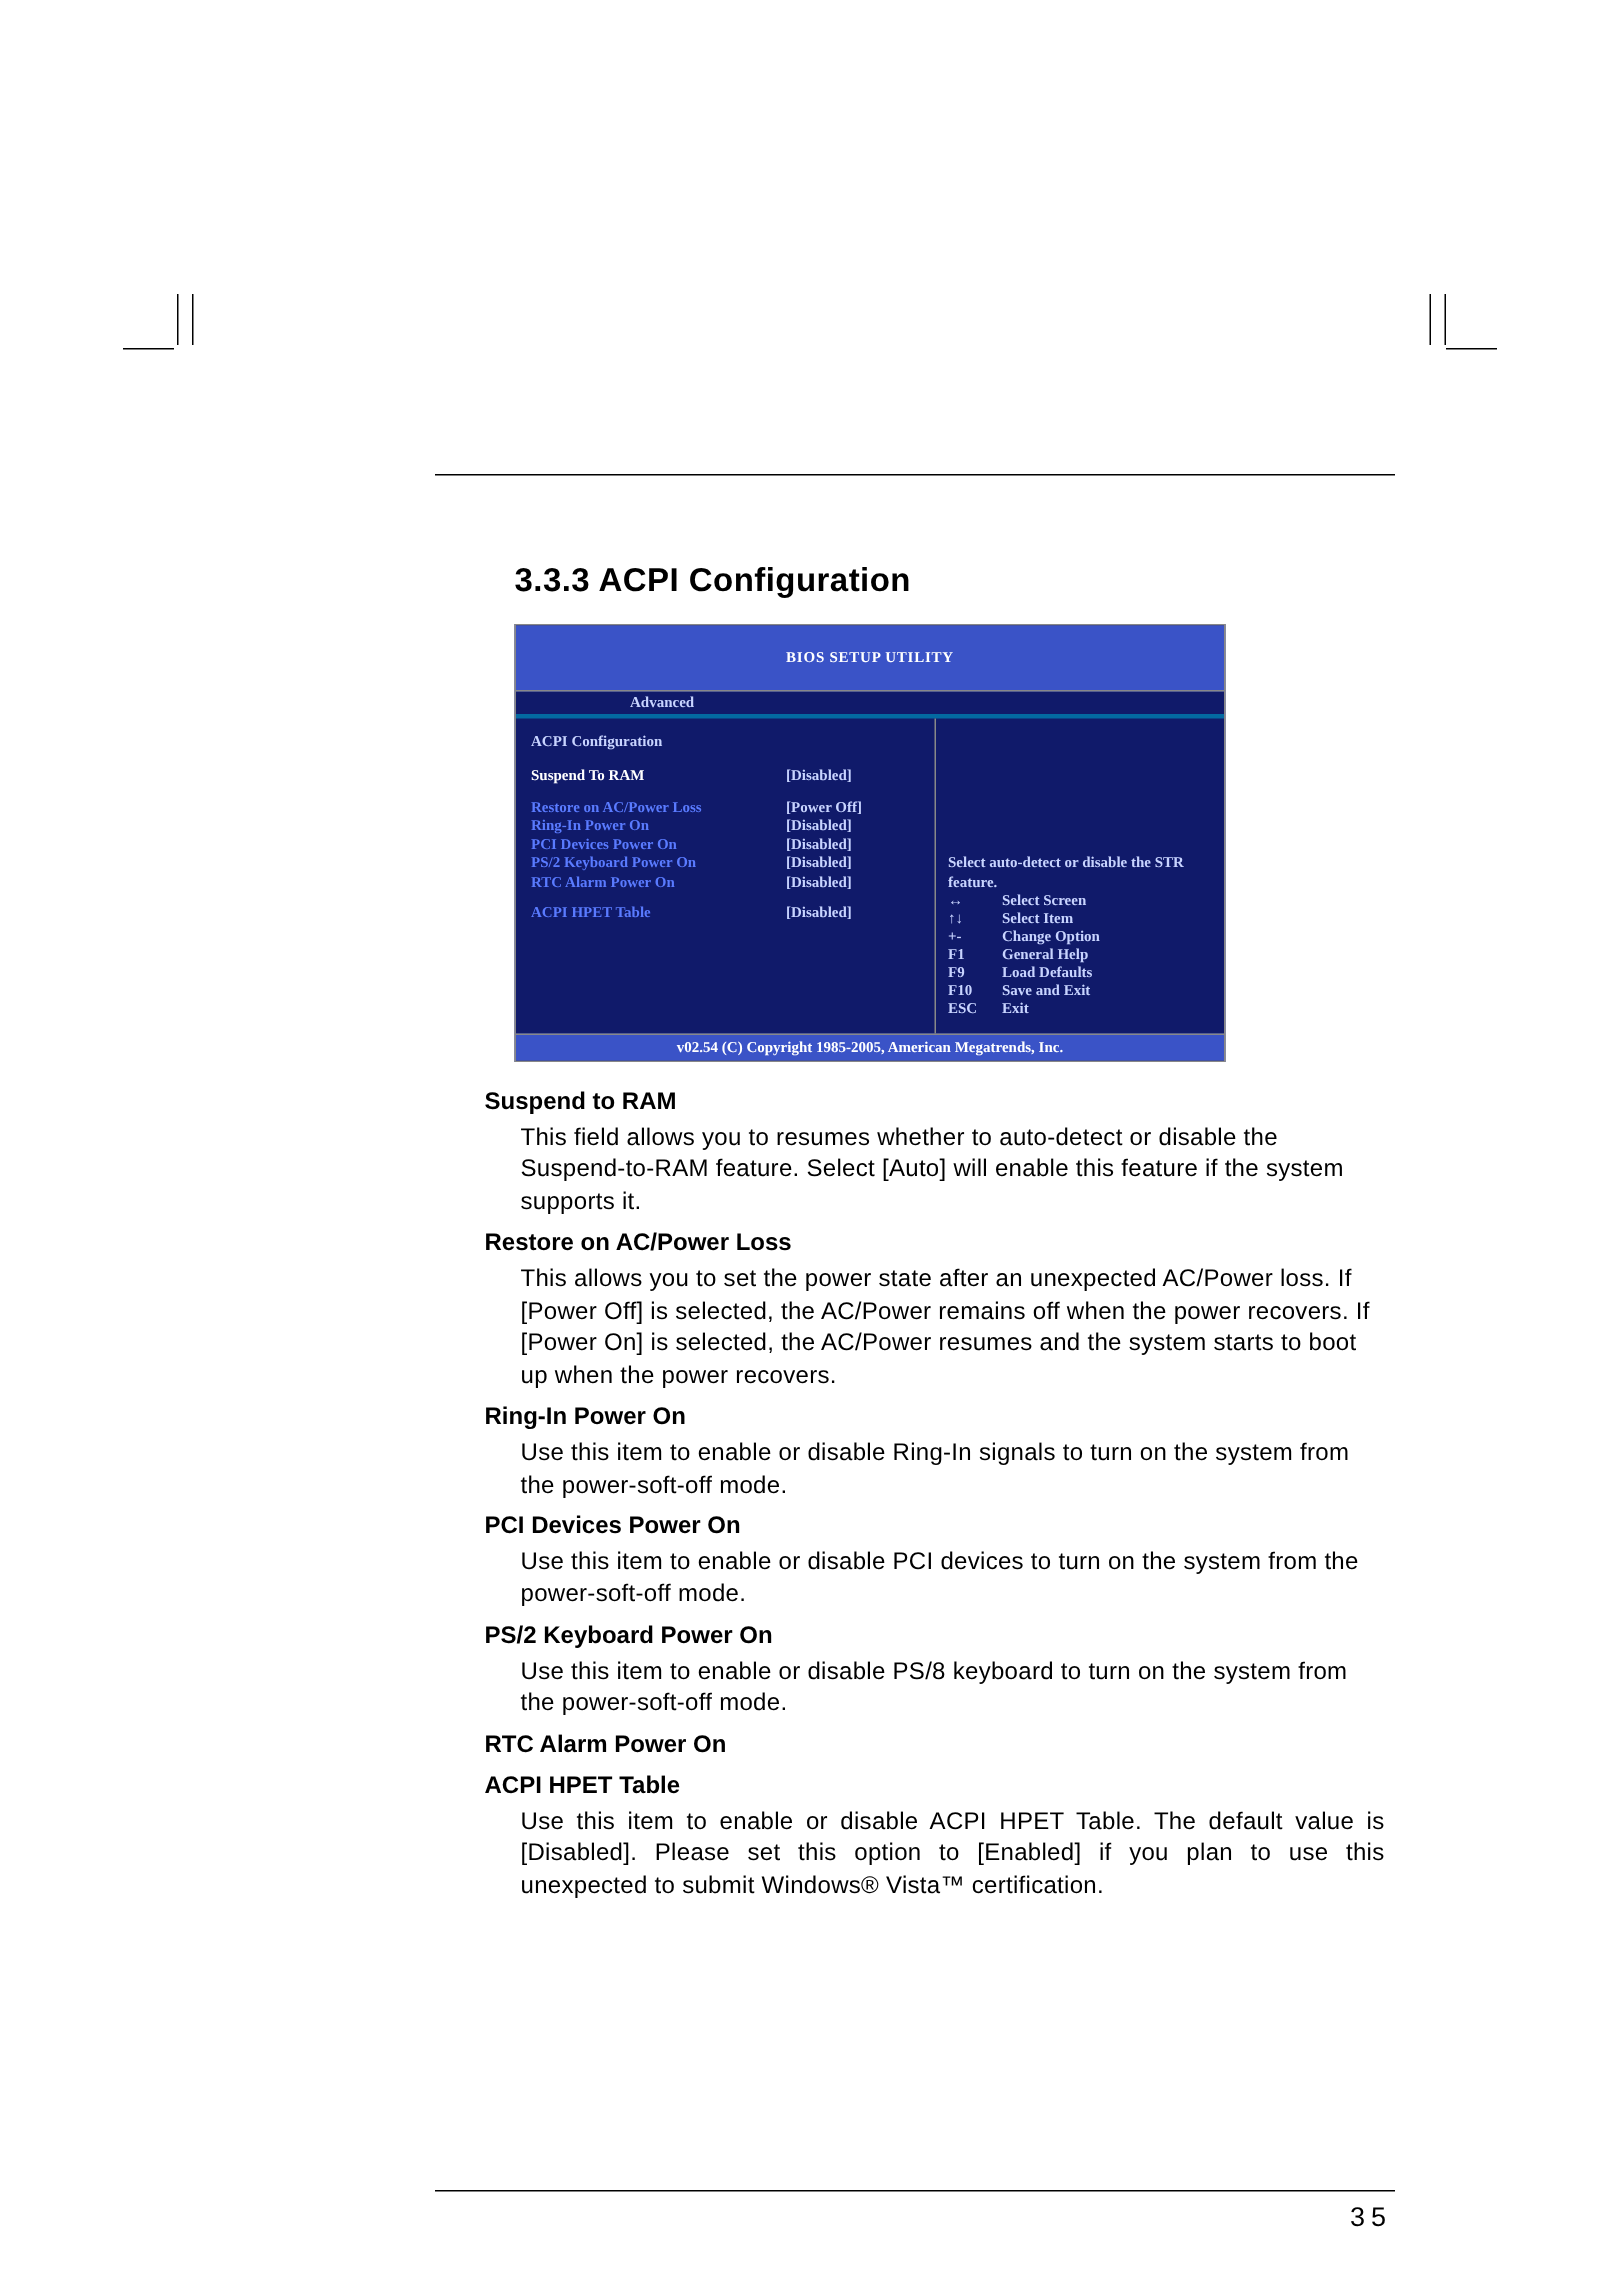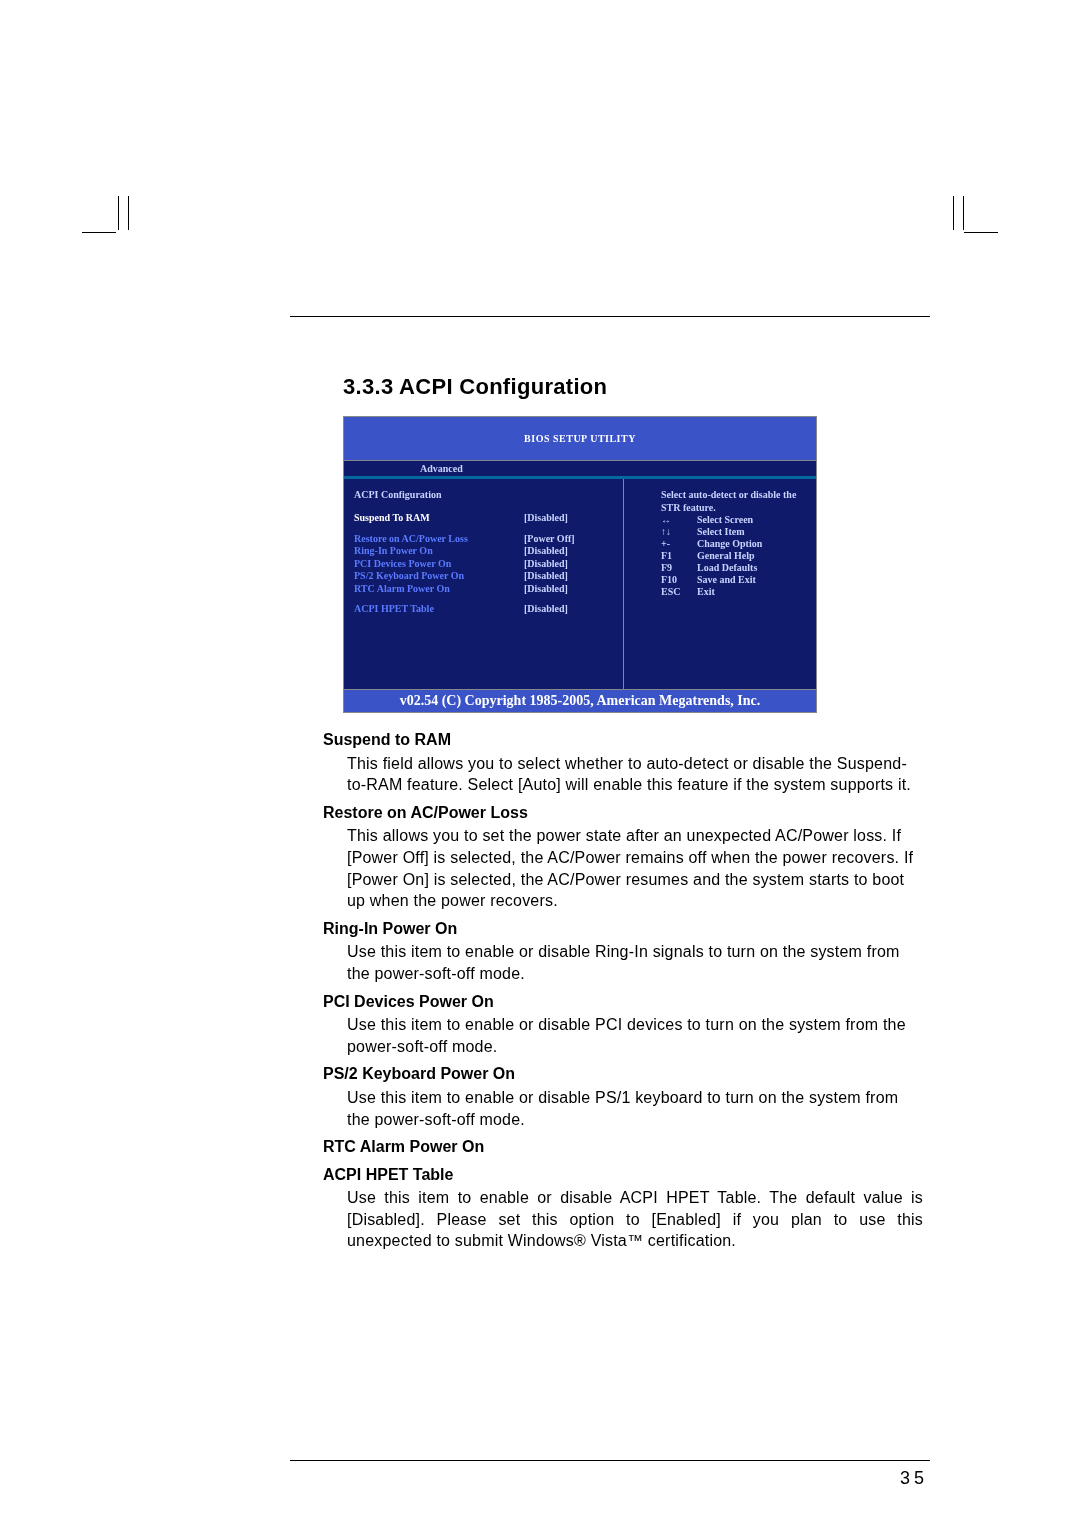--- a/index.html
+++ b/index.html
@@ -80,22 +80,21 @@
     padding: 10px 4px 10px 10px;
     border-right: 1px solid #888;
     box-sizing: border-box;
   }
   .bios-right {
     flex: 1;
     padding: 10px 8px;
     box-sizing: border-box;
     display: flex;
     flex-direction: column;
-    justify-content: flex-start;
-    margin-left: 29px;
+    justify-content: flex-end;
   }
   .bios-left-title {
     color: #c8d4ff;
     font-weight: bold;
     margin-bottom: 12px;
   }
   .bios-row {
     display: flex;
     line-height: 1.25;
   }
@@ -112,21 +111,21 @@
   .bios-keys {
     line-height: 1.2;
   }
   .bios-keys .krow { display: flex; }
   .bios-keys .k { flex: 0 0 36px; color: #c8d4ff; font-weight: bold; }
   .bios-keys .d { color: #c8d4ff; font-weight: bold; }
   .bios-footer {
     background: #3a53c7;
     text-align: center;
     padding: 3px 0;
-    font-size: 14px;
+    font-size: 10px;
     font-weight: bold;
     border-top: 1px solid #888;
   }
 
   
   .desc {
     margin-top: 16px;
     margin-left: 18px;
     width: 600px;
     font-size: 16px;
@@ -250,29 +249,29 @@
                 <span class="d">Exit</span>
               </div>
             </div>
         </div>
       </div>
       <div class="bios-footer">v02.54 (C) Copyright 1985-2005, American Megatrends, Inc.</div>
     </div>
 
     <div class="desc" id="items">
         <div class="h">Suspend to RAM</div>
-        <div class="p">This field allows you to select whether to auto-detect or disable the Suspend-to-RAM feature. Select [Auto] will enable this feature if the system supports it.</div>
+        <div class="p">This field allows you to resumes whether to auto-detect or disable the Suspend-to-RAM feature. Select [Auto] will enable this feature if the system supports it.</div>
         <div class="h">Restore on AC/Power Loss</div>
         <div class="p">This allows you to set the power state after an unexpected AC/Power loss. If [Power Off] is selected, the AC/Power remains off when the power recovers. If [Power On] is selected, the AC/Power resumes and the system starts to boot up when the power recovers.</div>
         <div class="h">Ring-In Power On</div>
         <div class="p">Use this item to enable or disable Ring-In signals to turn on the system from the power-soft-off mode.</div>
         <div class="h">PCI Devices Power On</div>
         <div class="p">Use this item to enable or disable PCI devices to turn on the system from the power-soft-off mode.</div>
         <div class="h">PS/2 Keyboard Power On</div>
-        <div class="p">Use this item to enable or disable PS/1 keyboard to turn on the system from the power-soft-off mode.</div>
+        <div class="p">Use this item to enable or disable PS/8 keyboard to turn on the system from the power-soft-off mode.</div>
         <div class="h">RTC Alarm Power On</div>
         <div class="h">ACPI HPET Table</div>
         <div class="p just">Use this item to enable or disable ACPI HPET Table. The default value is [Disabled]. Please set this option to [Enabled] if you plan to use this unexpected to submit Windows® Vista™ certification.</div>
       </div>
   </div>
 
   <div class="bottom-rule"></div>
   <div class="page-num">35</div>
 </div>
 

